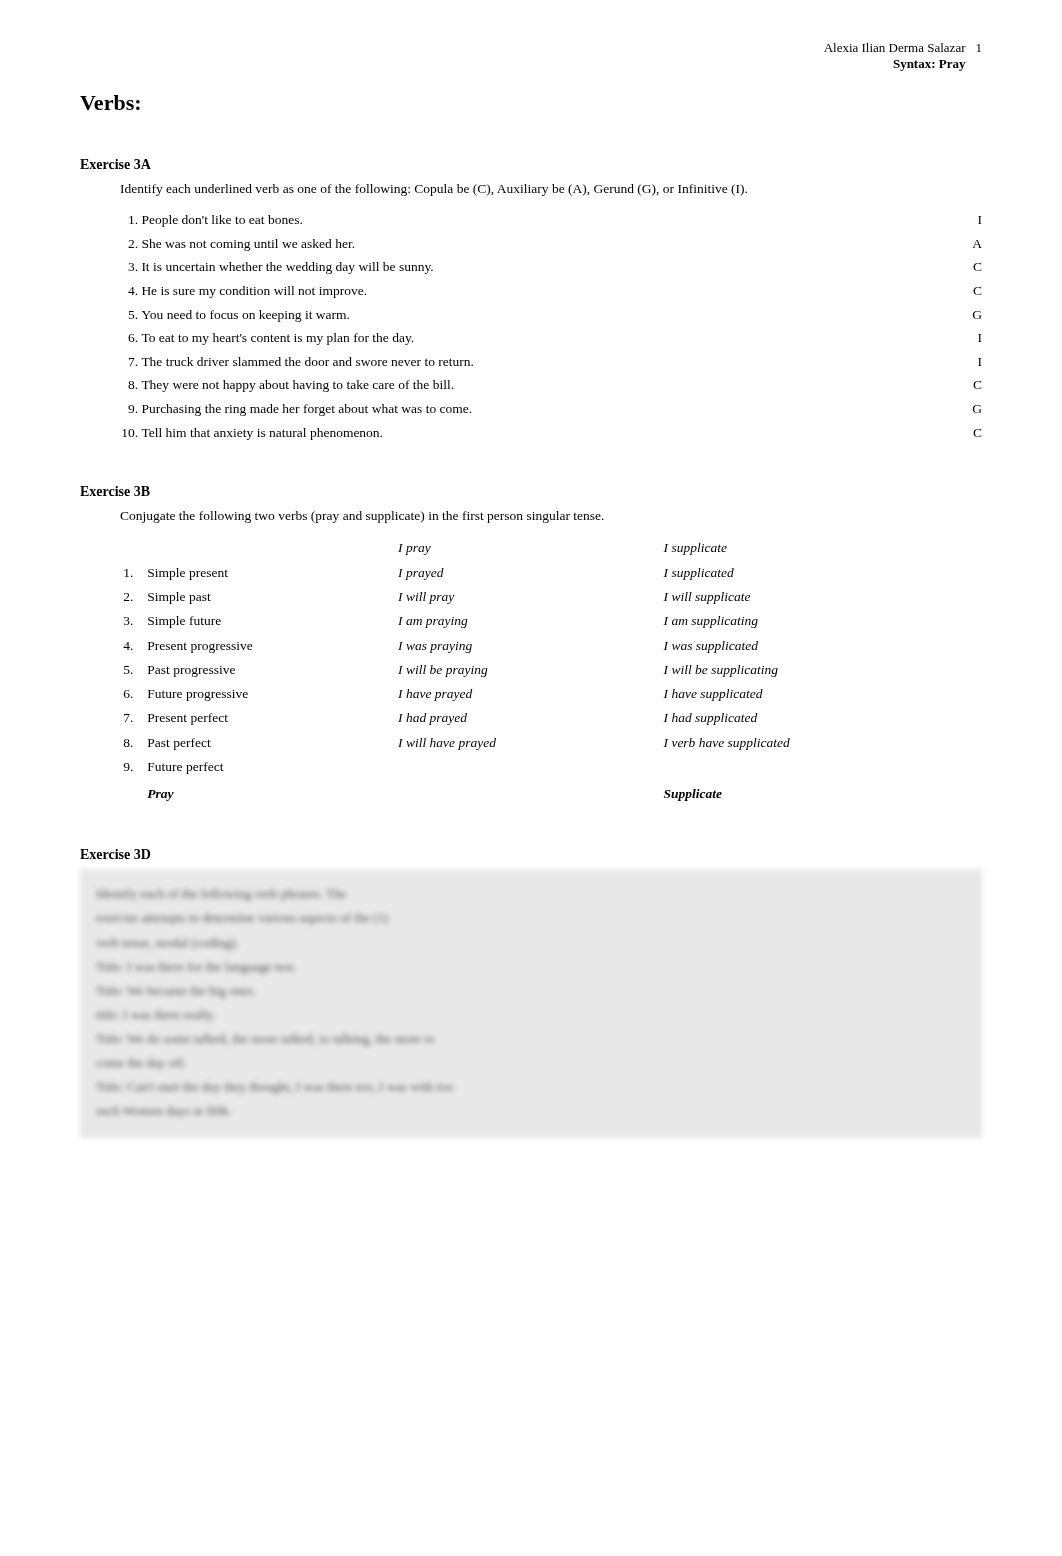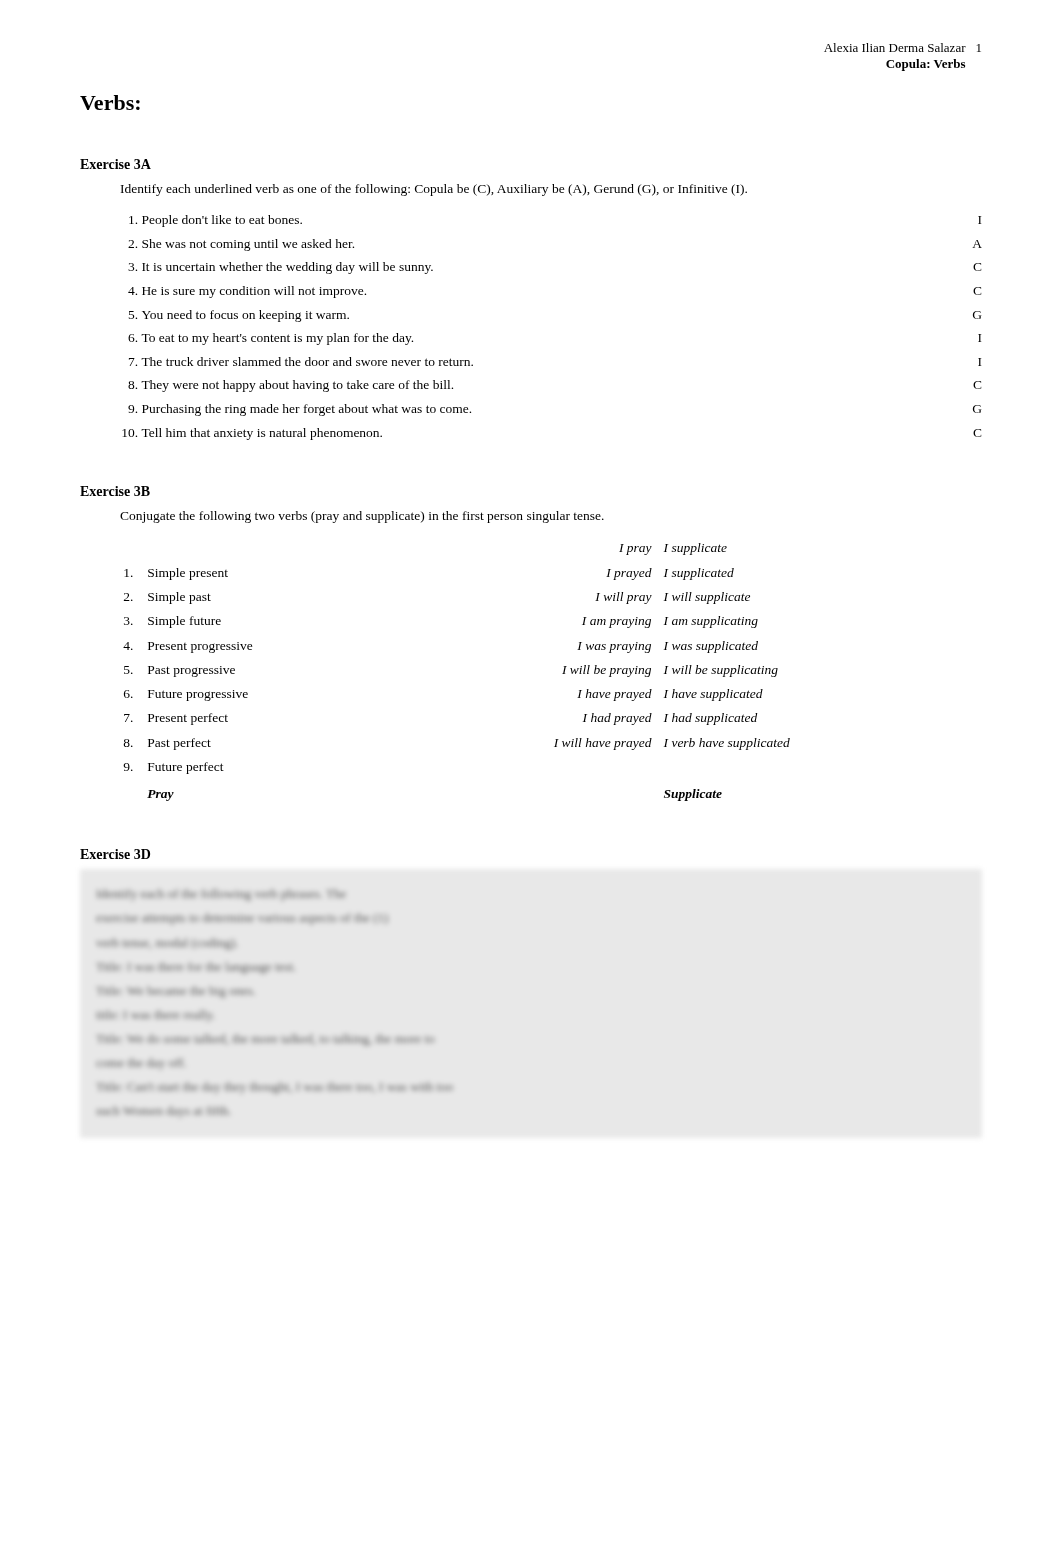--- a/index.html
+++ b/index.html
@@ -110,21 +110,20 @@
       width: 28px;
       text-align: right;
       padding-right: 8px;
     }
     .verb-table .col-tense {
       width: 170px;
     }
     .verb-table .col-pray {
       width: 180px;
       font-style: italic;
-      text-align: right;
     }
     .verb-table .col-supplicate {
       width: 220px;
       font-style: italic;
     }
     .verb-table .header-row td {
       font-style: italic;
       font-weight: normal;
     }
     .verb-table .footer-row td {
@@ -152,21 +151,21 @@
       display: block;
       margin-bottom: 2px;
     }
   </style>
 </head>
 <body>
 
 <div class="header">
   <div class="header-right">
     <span class="author">Alexia Ilian Derma Salazar</span>
-    <span class="subtitle">Copula: Verbs</span>
+    <span class="subtitle">Syntax: Pray</span>
   </div>
   <span class="header-pagenum">1</span>
 </div>
 
 <div class="page-title">Verbs:</div>
 
 <div class="ex3a-section">
   <div class="exercise-title">Exercise 3A</div>
   <div class="exercise-intro">Identify each underlined verb as one of the following: Copula be (C), Auxiliary be (A), Gerund (G), or Infinitive (I).</div>
   <ol class="ex3a-list" id="ex3a-list">

